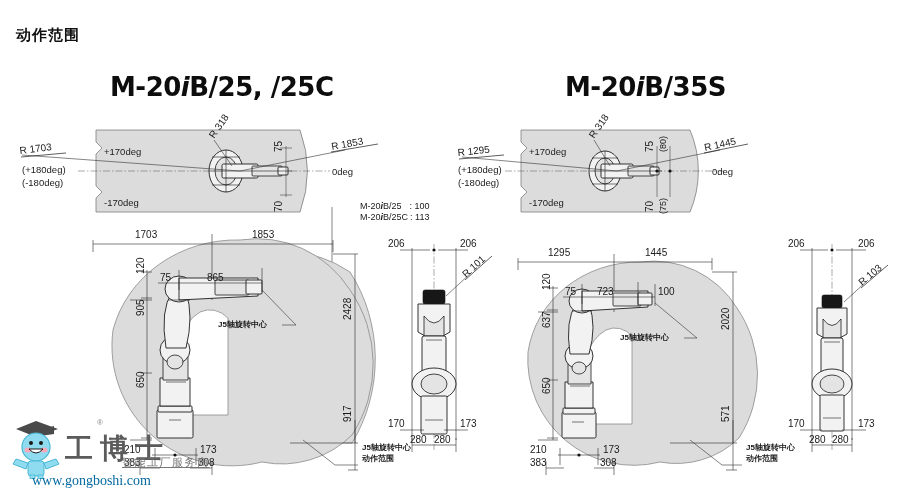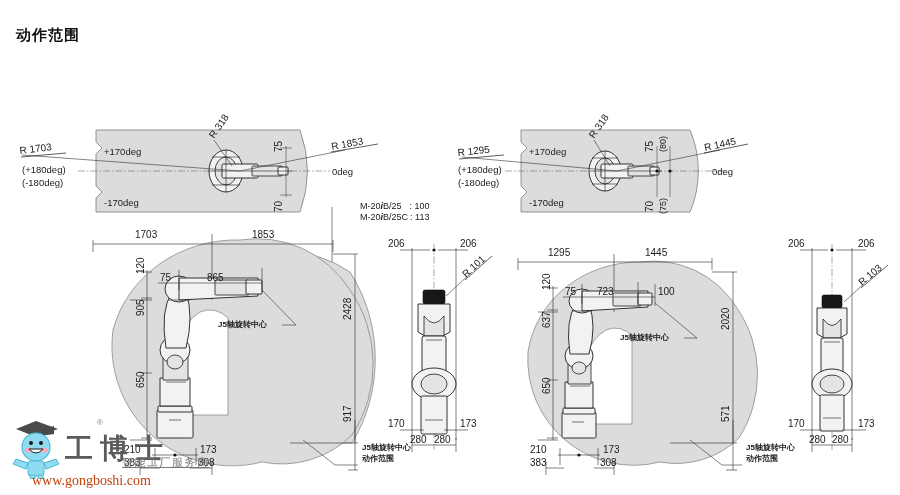--- a/index.html
+++ b/index.html
@@ -50,33 +50,35 @@
   
   .wm{position:absolute;left:10px;top:415px;width:250px;height:78px;}
   .wm-txt{
     position:absolute;left:55px;top:4px;font-size:28px;font-weight:bold;
     letter-spacing:7px;color:#5b5b5b;font-family:"DejaVu Sans",sans-serif;margin-top:11px;
   }
   .wm-sub{
     position:absolute;left:112px;top:40px;font-size:11px;letter-spacing:1.5px;color:#777;text-decoration:underline;
   }
   .wm-url{
-    position:absolute;left:22px;top:58px;font-size:14px;color:#c2410c;
+    position:absolute;left:22px;top:58px;font-size:14px;color:#0369a1;
     font-family:"Liberation Serif","DejaVu Serif",serif;
   }
   .wm-reg{position:absolute;left:87px;top:3px;font-size:8px;color:#888;}
 </style>
 </head>
 <body>
 
 <div class="page">
 
   <div class="page-title">动作范围</div>
 
-
+  <div class="model-title" id="title-left"><span>M-20</span><span class="ital">i</span><span>B/25, /25C</span></div>
+
+  <div class="model-title" id="title-right"><span>M-20</span><span class="ital">i</span><span>B/35S</span></div>
 
   <svg class="draw" viewBox="0 0 900 495">
 
     <g>
       <path class="band" d="M 96,130 L 96,142 L 102,148 L 96,154 L 96,186 L 102,192 L 96,198 L 96,212
                             L 300,212 A 120,120 0 0 0 300,130 Z"></path>
       <path class="bandline" d="M 96,130 L 96,142 L 102,148 L 96,154 L 96,186 L 102,192 L 96,198 L 96,212"></path>
       <path class="bandline" d="M 300,130 A 120,120 0 0 1 300,212"></path>
       <path class="bandline" d="M 96,130 L 300,130 M 96,212 L 300,212"></path>
 

